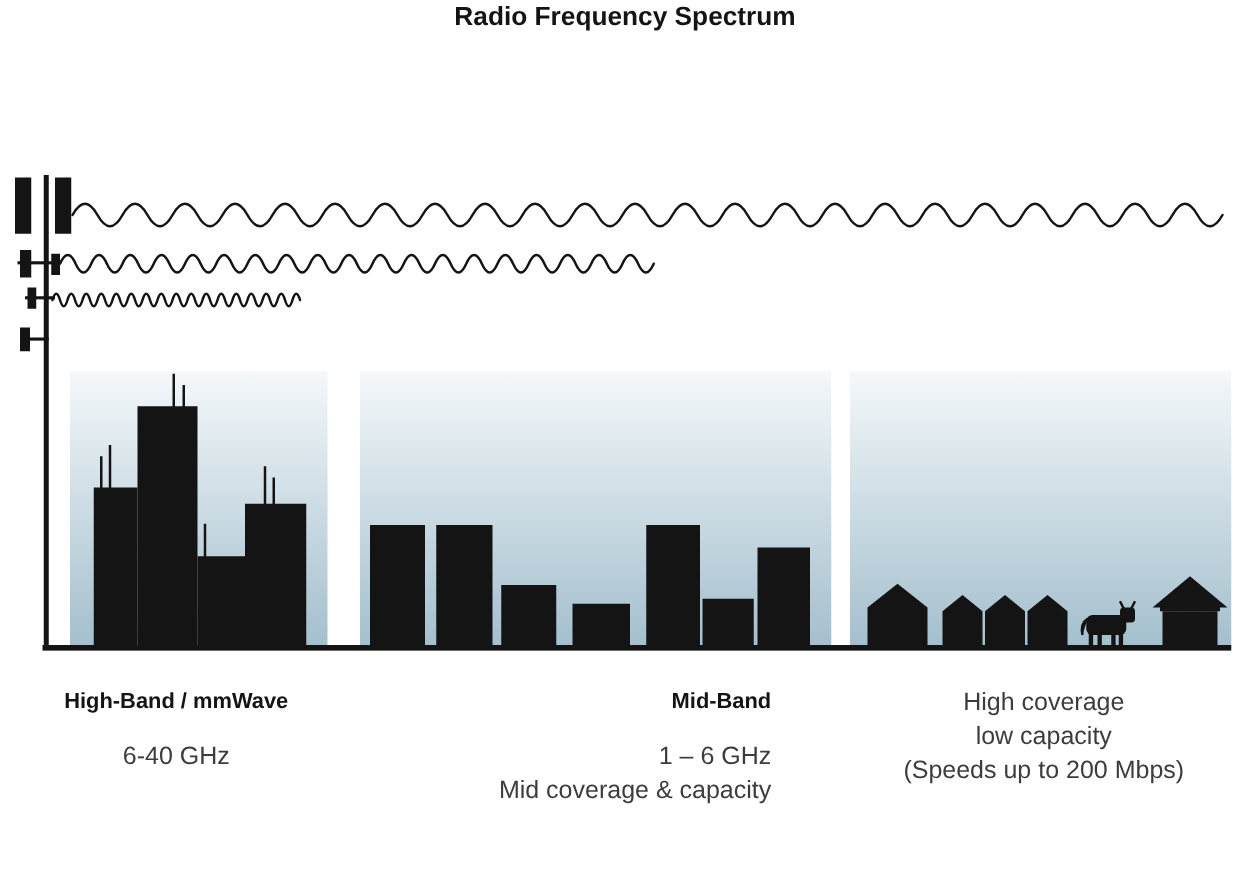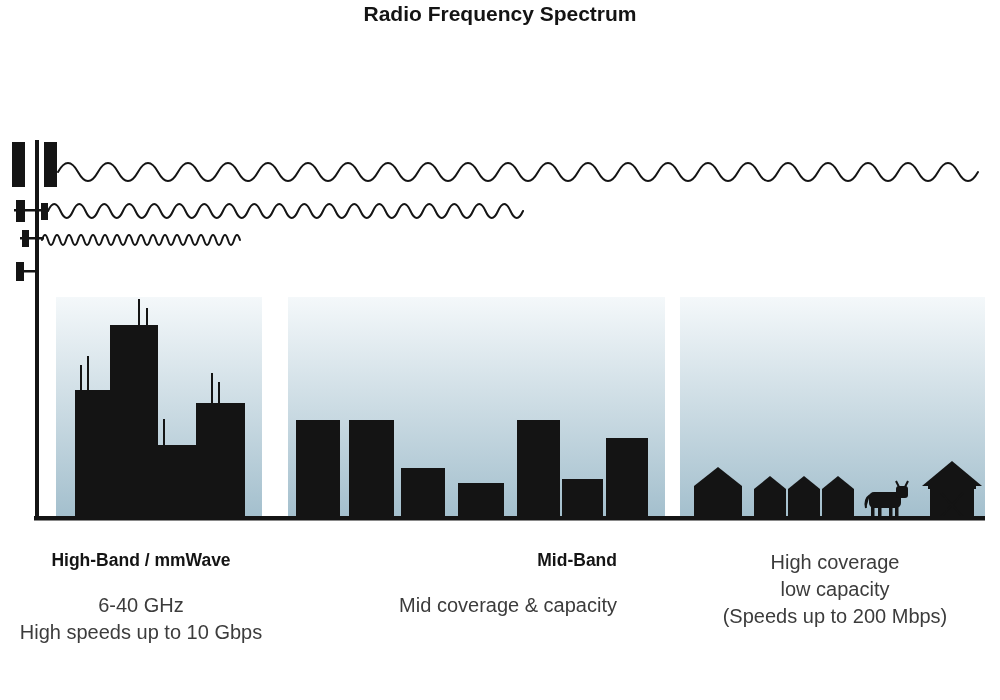--- a/index.html
+++ b/index.html
@@ -121,25 +121,25 @@
     </g>
 
     <path class="wave" d="M 58 172 Q 68 154 78 172 Q 88 190 98 172 Q 108 154 118 172 Q 128 190 138 172 Q 148 154 158 172 Q 168 190 178 172 Q 188 154 198 172 Q 208 190 218 172 Q 228 154 238 172 Q 248 190 258 172 Q 268 154 278 172 Q 288 190 298 172 Q 308 154 318 172 Q 328 190 338 172 Q 348 154 358 172 Q 368 190 378 172 Q 388 154 398 172 Q 408 190 418 172 Q 428 154 438 172 Q 448 190 458 172 Q 468 154 478 172 Q 488 190 498 172 Q 508 154 518 172 Q 528 190 538 172 Q 548 154 558 172 Q 568 190 578 172 Q 588 154 598 172 Q 608 190 618 172 Q 628 154 638 172 Q 648 190 658 172 Q 668 154 678 172 Q 688 190 698 172 Q 708 154 718 172 Q 728 190 738 172 Q 748 154 758 172 Q 768 190 778 172 Q 788 154 798 172 Q 808 190 818 172 Q 828 154 838 172 Q 848 190 858 172 Q 868 154 878 172 Q 888 190 898 172 Q 908 154 918 172 Q 928 190 938 172 Q 948 154 958 172 Q 968 190 978 172"></path>
     <path class="wave" d="M 48 211 Q 54.25 197 60.5 211 Q 66.75 225 73 211 Q 79.25 197 85.5 211 Q 91.75 225 98 211 Q 104.25 197 110.5 211 Q 116.75 225 123 211 Q 129.25 197 135.5 211 Q 141.75 225 148 211 Q 154.25 197 160.5 211 Q 166.75 225 173 211 Q 179.25 197 185.5 211 Q 191.75 225 198 211 Q 204.25 197 210.5 211 Q 216.75 225 223 211 Q 229.25 197 235.5 211 Q 241.75 225 248 211 Q 254.25 197 260.5 211 Q 266.75 225 273 211 Q 279.25 197 285.5 211 Q 291.75 225 298 211 Q 304.25 197 310.5 211 Q 316.75 225 323 211 Q 329.25 197 335.5 211 Q 341.75 225 348 211 Q 354.25 197 360.5 211 Q 366.75 225 373 211 Q 379.25 197 385.5 211 Q 391.75 225 398 211 Q 404.25 197 410.5 211 Q 416.75 225 423 211 Q 429.25 197 435.5 211 Q 441.75 225 448 211 Q 454.25 197 460.5 211 Q 466.75 225 473 211 Q 479.25 197 485.5 211 Q 491.75 225 498 211 Q 504.25 197 510.5 211 Q 516.75 225 523 211"></path>
     <path class="wave" d="M 42 240 Q 45 230 48 240 Q 51 250 54 240 Q 57 230 60 240 Q 63 250 66 240 Q 69 230 72 240 Q 75 250 78 240 Q 81 230 84 240 Q 87 250 90 240 Q 93 230 96 240 Q 99 250 102 240 Q 105 230 108 240 Q 111 250 114 240 Q 117 230 120 240 Q 123 250 126 240 Q 129 230 132 240 Q 135 250 138 240 Q 141 230 144 240 Q 147 250 150 240 Q 153 230 156 240 Q 159 250 162 240 Q 165 230 168 240 Q 171 250 174 240 Q 177 230 180 240 Q 183 250 186 240 Q 189 230 192 240 Q 195 250 198 240 Q 201 230 204 240 Q 207 250 210 240 Q 213 230 216 240 Q 219 250 222 240 Q 225 230 228 240 Q 231 250 234 240 Q 237 230 240 240"></path>
   </svg>
 
   <div class="band-label" style="left:10px; width:262px;">
     <div class="band-title">High-Band / mmWave</div>
     <div class="band-info">6-40 GHz</div>
-    <div class="band-info">High speeds up to 10 Gbps</div>
   </div>
 
   <div class="band-label" style="left:357px; width:260px;text-align:right;">
     <div class="band-title">Mid-Band</div>
+    <div class="band-info">1 – 6 GHz</div>
     <div class="band-info">Mid coverage &amp; capacity</div>
   </div>
 
   <div class="band-label" style="left:705px; width:260px;">
     <div class="band-info">High coverage
 low capacity
 (Speeds up to 200 Mbps)</div>
   </div>
 
 </div>

